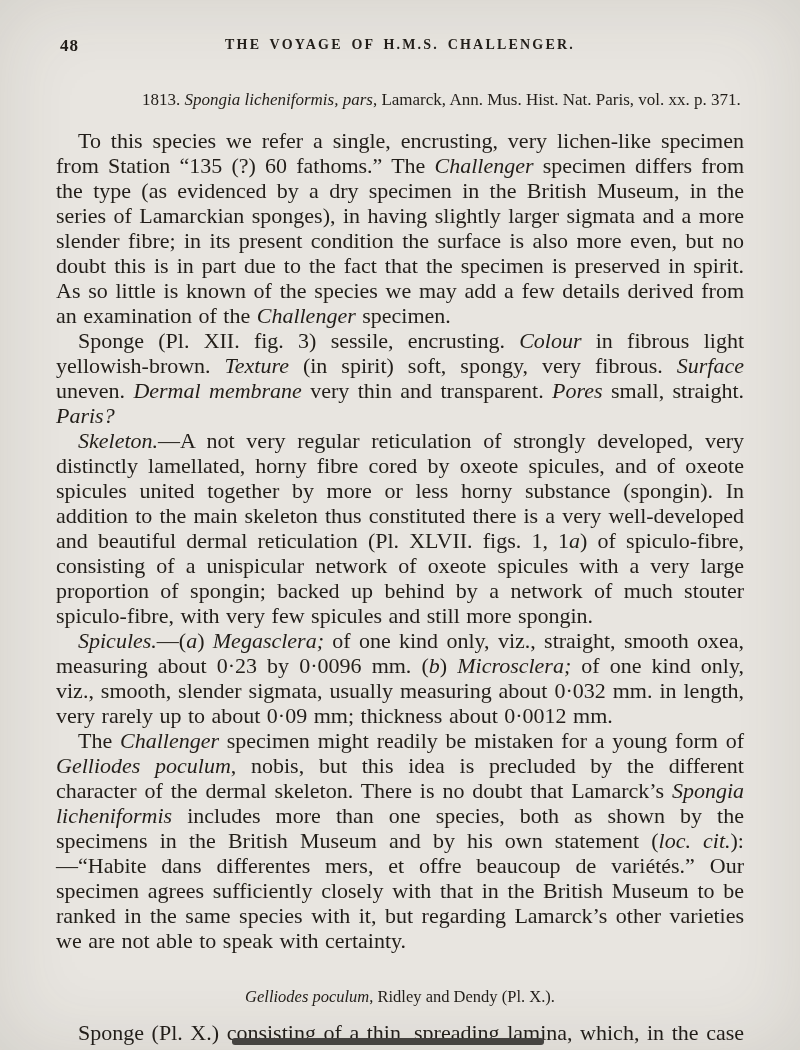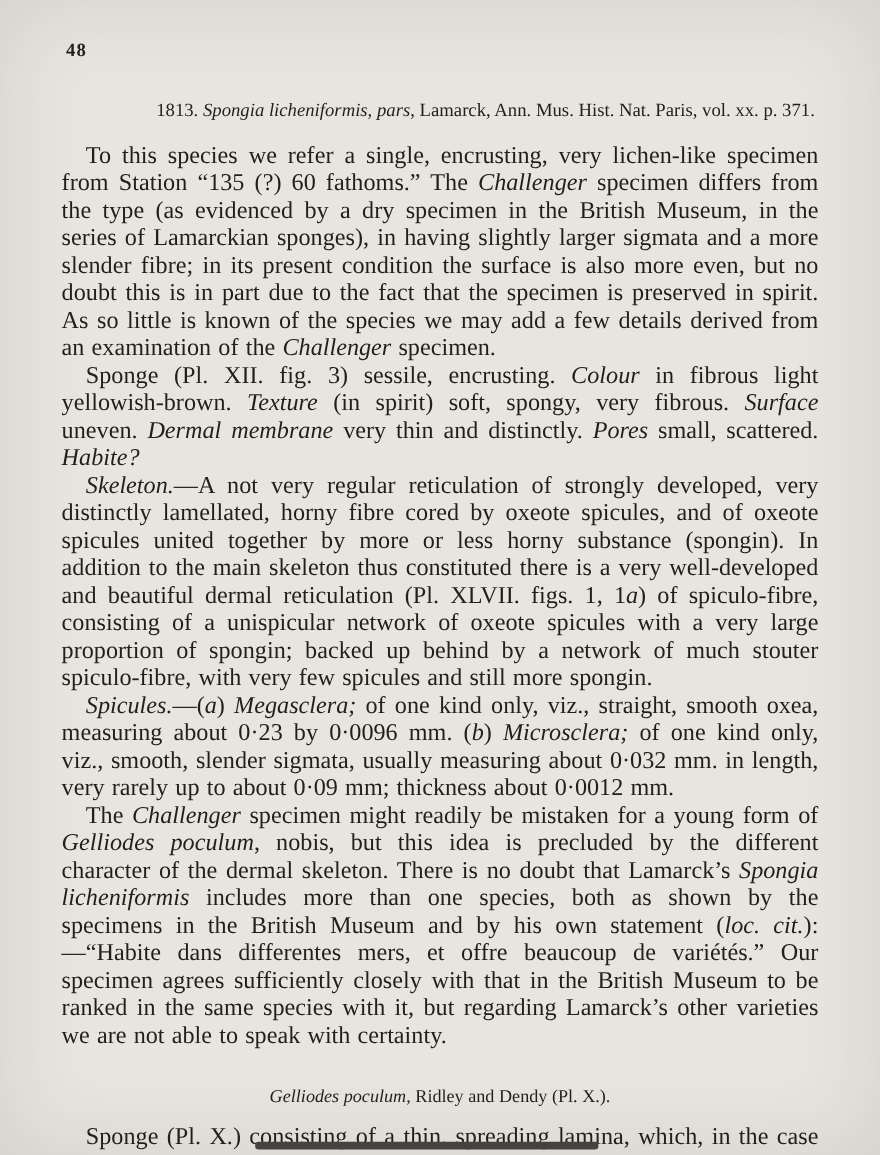--- a/index.html
+++ b/index.html
@@ -75,29 +75,30 @@
     filter: blur(0.5px);
   }
 </style>
 </head>
 <body>
 
 <div class="page">
 
   <header class="page-header">
     <span class="page-number">48</span>
+    <span class="running-title">THE VOYAGE OF H.M.S. CHALLENGER.</span>
   </header>
 
 
   <div class="synonymy">
     <p><span>1813. </span><em>Spongia licheniformis, pars</em><span>, Lamarck, Ann. Mus. Hist. Nat. Paris, vol. xx. p. 371.</span></p>
   </div>
 
   <p class="body-para"><span>To this species we refer a single, encrusting, very lichen-like specimen from Station “135 (?) 60 fathoms.” The </span><em>Challenger</em><span> specimen differs from the type (as evidenced by a dry specimen in the British Museum, in the series of Lamarckian sponges), in having slightly larger sigmata and a more slender fibre; in its present condition the surface is also more even, but no doubt this is in part due to the fact that the specimen is preserved in spirit. As so little is known of the species we may add a few details derived from an examination of the </span><em>Challenger</em><span> specimen.</span></p>
-  <p class="body-para"><span>Sponge (Pl. XII. fig. 3) sessile, encrusting. </span><em>Colour</em><span> in fibrous light yellowish-brown. </span><em>Texture</em><span> (in spirit) soft, spongy, very fibrous. </span><em>Surface</em><span> uneven. </span><em>Dermal membrane</em><span> very thin and distinctly. </span><em>Pores</em><span> small, scattered. </span><em>Habite?</em></p>
+  <p class="body-para"><span>Sponge (Pl. XII. fig. 3) sessile, encrusting. </span><em>Colour</em><span> in fibrous light yellowish-brown. </span><em>Texture</em><span> (in spirit) soft, spongy, very fibrous. </span><em>Surface</em><span> uneven. </span><em>Dermal membrane</em><span> very thin and transparent. </span><em>Pores</em><span> small, straight. </span><em>Paris?</em></p>
   <p class="body-para"><em>Skeleton.</em><span>—A not very regular reticulation of strongly developed, very distinctly lamellated, horny fibre cored by oxeote spicules, and of oxeote spicules united together by more or less horny substance (spongin). In addition to the main skeleton thus constituted there is a very well-developed and beautiful dermal reticulation (Pl. XLVII. figs. 1, 1</span><em>a</em><span>) of spiculo-fibre, consisting of a unispicular network of oxeote spicules with a very large proportion of spongin; backed up behind by a network of much stouter spiculo-fibre, with very few spicules and still more spongin.</span></p>
   <p class="body-para"><em>Spicules.</em><span>—(</span><em>a</em><span>) </span><em>Megasclera;</em><span> of one kind only, viz., straight, smooth oxea, measuring about 0·23 by 0·0096 mm. (</span><em>b</em><span>) </span><em>Microsclera;</em><span> of one kind only, viz., smooth, slender sigmata, usually measuring about 0·032 mm. in length, very rarely up to about 0·09 mm; thickness about 0·0012 mm.</span></p>
   <p class="body-para"><span>The </span><em>Challenger</em><span> specimen might readily be mistaken for a young form of </span><em>Gelliodes poculum</em><span>, nobis, but this idea is precluded by the different character of the dermal skeleton. There is no doubt that Lamarck’s </span><em>Spongia licheniformis</em><span> includes more than one species, both as shown by the specimens in the British Museum and by his own statement (</span><em>loc. cit.</em><span>):—“Habite dans differentes mers, et offre beaucoup de variétés.” Our specimen agrees sufficiently closely with that in the British Museum to be ranked in the same species with it, but regarding Lamarck’s other varieties we are not able to speak with certainty.</span></p>
 
   <h2 class="species-heading second-heading"><em>Gelliodes poculum</em><span>, Ridley and Dendy (Pl. X.).</span></h2>
 
 
   <p class="body-para"><span>Sponge (Pl. X.) consisting of a thin, spreading lamina, which, in the case of the </span><em>Challenger</em><span> example, grows over a large, massive Tetractinellid sponge; from this</span></p>
 
 </div>

